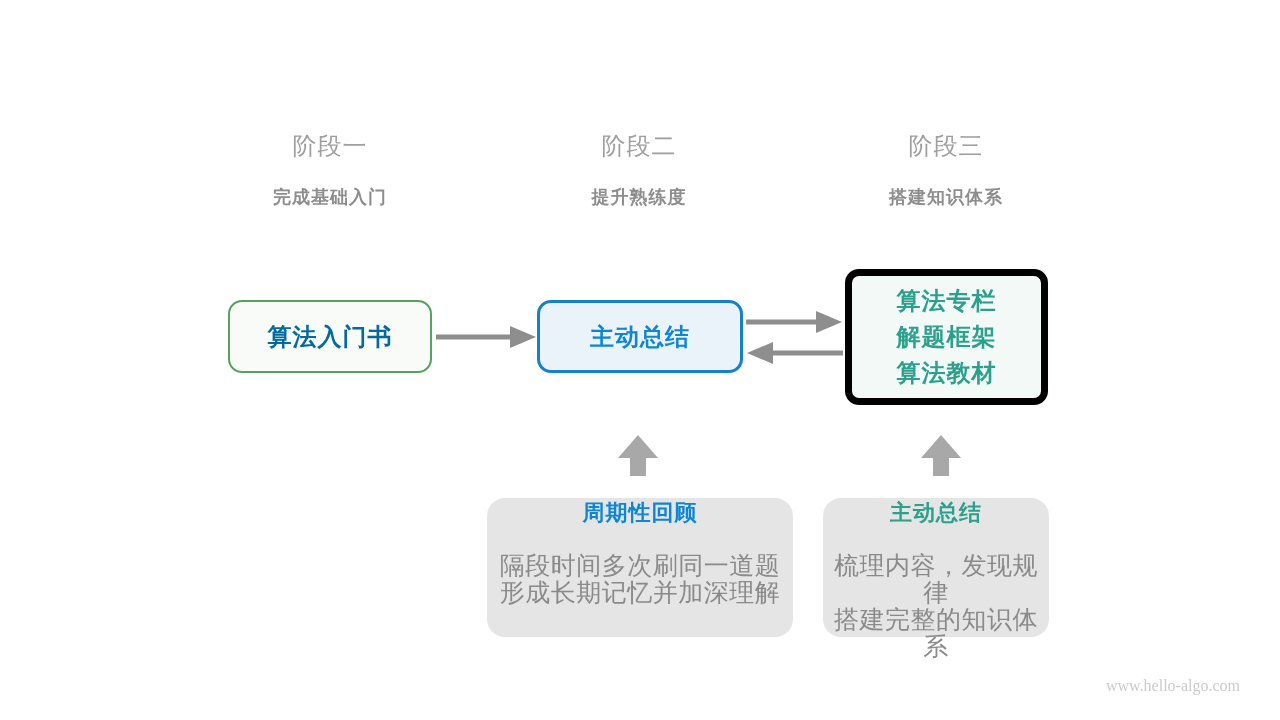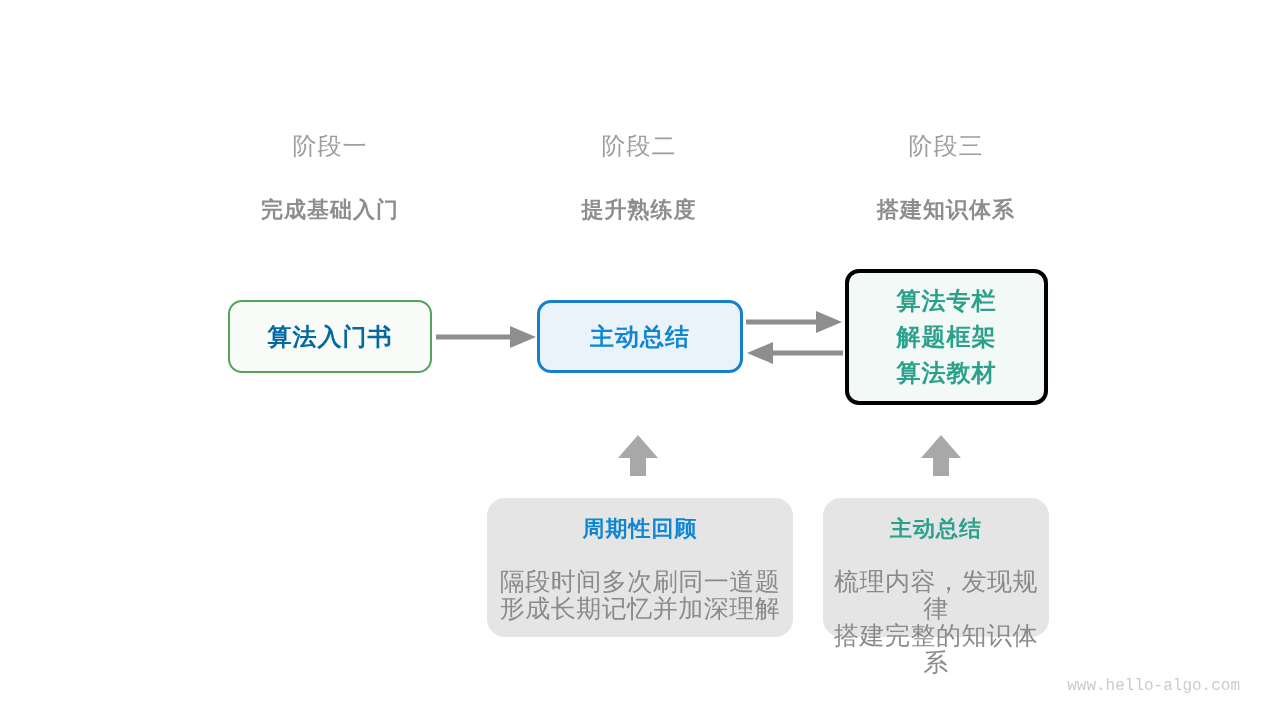--- a/index.html
+++ b/index.html
@@ -17,22 +17,22 @@
     width: 320px;
     text-align: center;
   }
   .stage-label {
     font-size: 24px;
     font-weight: 400;
     color: #9e9e9e;
     letter-spacing: 1px;
   }
   .stage-subtitle {
-    margin-top: 33px;
-    font-size: 22px;
+    margin-top: 23px;
+    font-size: 18px;
     font-weight: 700;
     color: #8d8d8d;
     letter-spacing: 1px;
   }
   .node {
     position: absolute;
     display: flex;
     flex-direction: column;
     align-items: center;
     justify-content: center;
@@ -49,38 +49,38 @@
   }
   .node-blue {
     left: 537px; top: 300px; width: 206px; height: 73px;
     background: #eaf3fa;
     border: 3px solid #1680cd;
     color: #0e86d4;
   }
   .node-teal {
     left: 845px; top: 269px; width: 203px; height: 136px;
     background: #f3f9f7;
-    border: 4px solid #000000;
+    border: 7px solid #000000;
     color: #2ba18c;
   }
   .node-teal .node-line { line-height: 36px; }
   .connectors {
     position: absolute;
     left: 0; top: 0;
     width: 1280px; height: 720px;
     pointer-events: none;
   }
   .note {
     position: absolute;
     top: 498px;
     height: 139px;
     background: #e5e5e5;
     border-radius: 18px;
     text-align: center;
-    padding-top: 16px;
+    padding-top: 0;
   }
   .note-1 { left: 487px; width: 306px; }
   .note-2 { left: 823px; width: 226px; }
   .note-title {
     font-size: 22px;
     font-weight: 700;
     letter-spacing: 1px;
   }
   .note-title-blue { color: #0e86d4; }
   .note-title-teal { color: #2ba18c; }
@@ -88,21 +88,21 @@
     margin-top: 24px;
     font-size: 25px;
     line-height: 27px;
     color: #8a8a8a;
     letter-spacing: 0.5px;
   }
   .watermark {
     position: absolute;
     right: 40px;
     top: 677px;
-    font-family: Liberation Mono, monospace;
+    font-family: Liberation Serif, serif;
     font-size: 16px;
     color: #cbcbcb;
   }
 </style>
 </head>
 <body>
 
 <div class="canvas">
 
   <div class="stage-header" style="left:170px; top:130px;">

